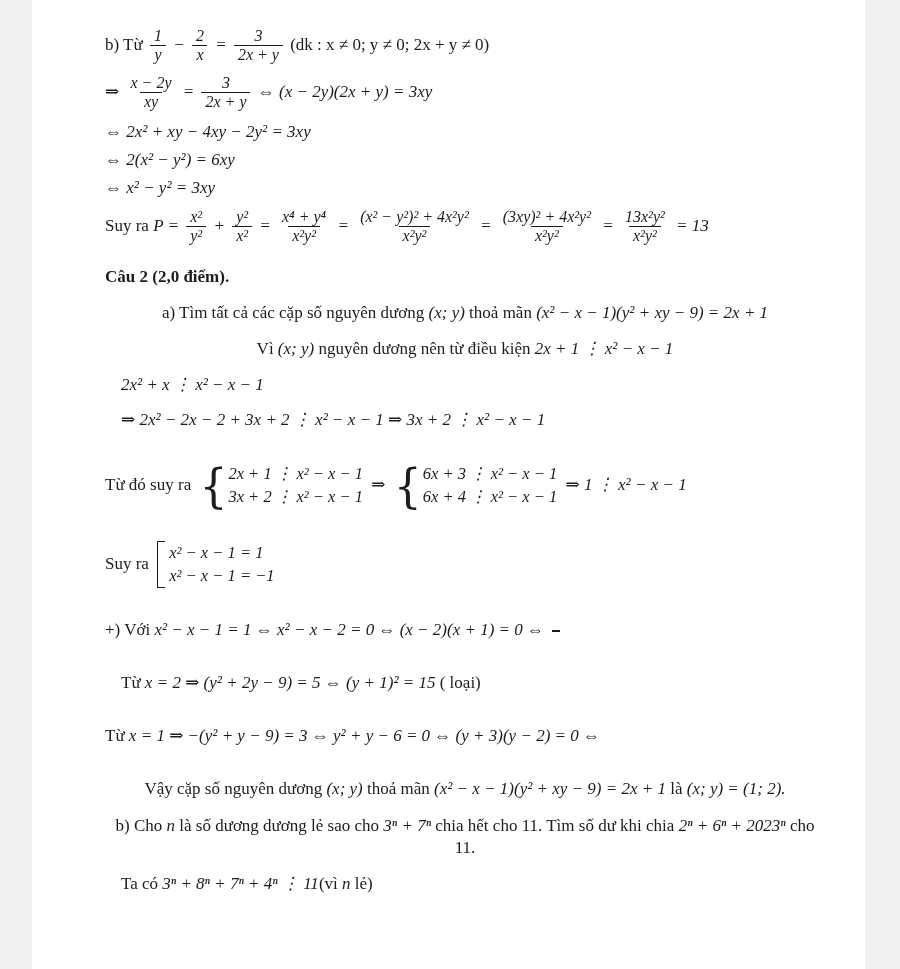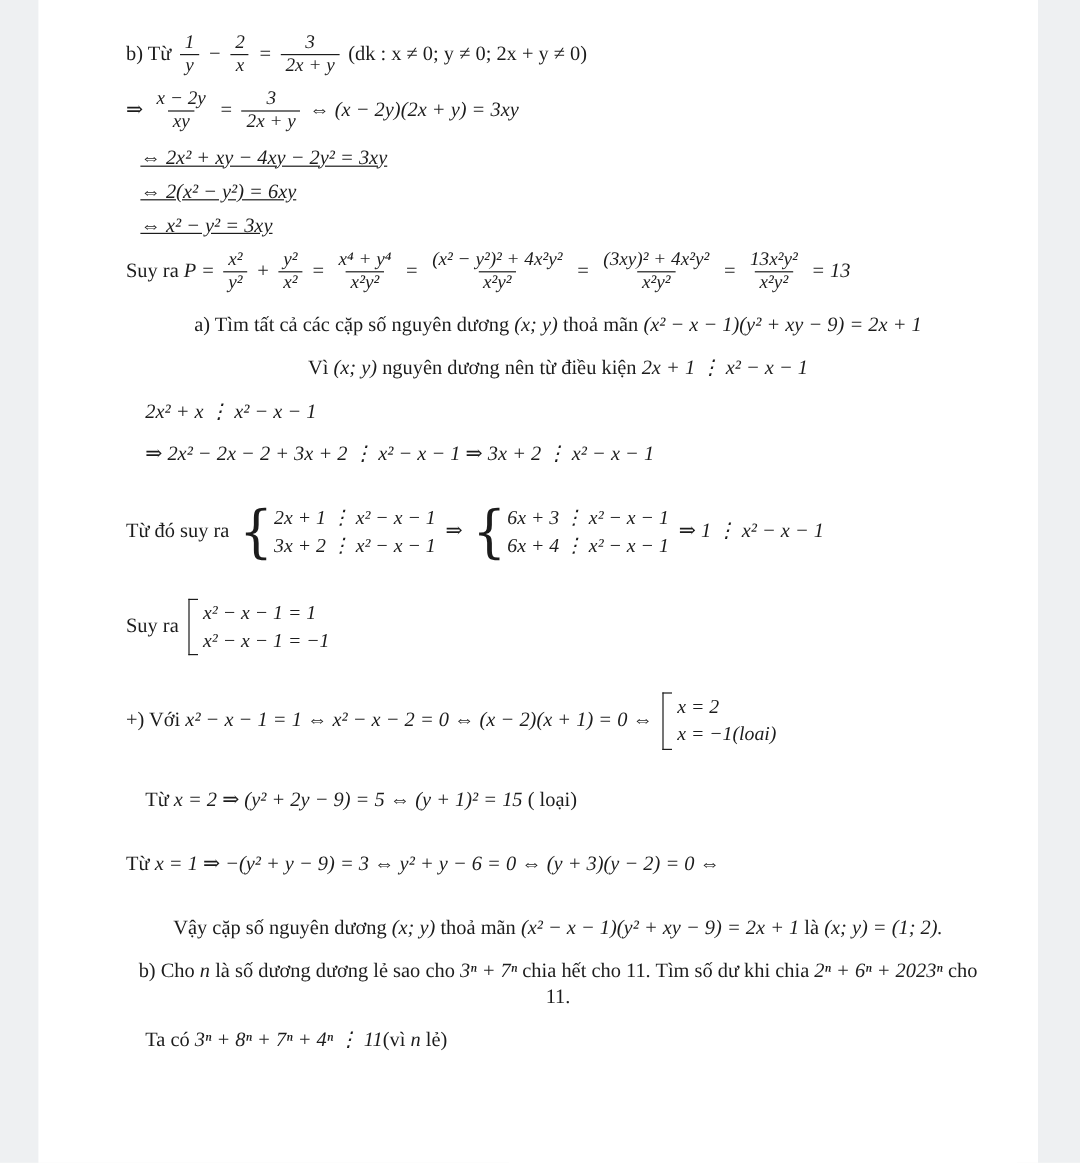--- a/index.html
+++ b/index.html
@@ -15,21 +15,21 @@
     background:#ffffff;
     box-sizing:border-box;
     padding:18px 40px 6px 73px;
     overflow:hidden;
   }
   .line{
     font-size:17px;line-height:1.3;
     white-space:nowrap;
   }
   .line.para{white-space:normal;max-width:720px;}
-  .chain{margin:6px 12px;text-decoration:underline;}
+  .chain{margin:6px 0;}
   .frac-line{margin:9px 0;}
   .text-line{margin:13px 16px;}
   .para{margin:14px 0;text-align:center;}
   .cases-line{margin:31px 0;}
   .heading{margin:20px 0 12px;font-weight:bold;}
   .it{font-style:italic;}
   .rm{font-style:normal;}
   
   .frac{
     display:inline-flex;flex-direction:column;align-items:center;
@@ -98,20 +98,21 @@
         </span><span class="it"> = </span><span class="frac">
           <span class="num">(x² − y²)² + 4x²y²</span>
           <span class="den">x²y²</span>
         </span><span class="it"> = </span><span class="frac">
           <span class="num">(3xy)² + 4x²y²</span>
           <span class="den">x²y²</span>
         </span><span class="it"> = </span><span class="frac">
           <span class="num">13x²y²</span>
           <span class="den">x²y²</span>
         </span><span class="it"> = 13</span></div>
+      <div class="line heading"><span class="rm">Câu 2 (2,0 điểm).</span></div>
       <div class="line para"><span class="rm">a) Tìm tất cả các cặp số nguyên dương </span><span class="it">(x; y)</span><span class="rm"> thoả mãn </span><span class="it">(x² − x − 1)(y² + xy − 9) = 2x + 1</span></div>
       <div class="line para"><span class="rm">Vì </span><span class="it">(x; y)</span><span class="rm"> nguyên dương nên từ điều kiện </span><span class="it">2x + 1 ⋮ x² − x − 1</span></div>
       <div class="line text-line"><span class="it">2x² + x ⋮ x² − x − 1</span></div>
       <div class="line text-line"><span class="it">⇒ 2x² − 2x − 2 + 3x + 2 ⋮ x² − x − 1 ⇒ 3x + 2 ⋮ x² − x − 1</span></div>
       <div class="line cases-line"><span class="rm">Từ đó suy ra </span><span class="cases curly">
           <span class="brace-glyph">{</span>
           <span class="rows">
             <span class="row">2x + 1 ⋮ x² − x − 1</span>
             <span class="row">3x + 2 ⋮ x² − x − 1</span>
           </span>
@@ -124,24 +125,20 @@
         </span><span class="it"> ⇒ 1 ⋮ x² − x − 1</span></div>
       <div class="line cases-line"><span class="rm">Suy ra </span><span class="cases square">
           <span class="sq-bracket"></span>
           <span class="rows">
             <span class="row">x² − x − 1 = 1</span>
             <span class="row">x² − x − 1 = −1</span>
           </span>
         </span></div>
       <div class="line cases-line"><span class="rm">+) Với </span><span class="it">x² − x − 1 = 1 ⇔ x² − x − 2 = 0 ⇔ (x − 2)(x + 1) = 0 ⇔ </span><span class="cases square">
           <span class="sq-bracket"></span>
-          <span class="rows">
-            <span class="row">x = 2</span>
-            <span class="row">x = −1(loai)</span>
-          </span>
         </span></div>
       <div class="line text-line"><span class="rm">Từ  </span><span class="it">x = 2 ⇒ (y² + 2y − 9) = 5 ⇔ (y + 1)² = 15</span><span class="rm">   ( loại)</span></div>
       <div class="line cases-line"><span class="rm">Từ  </span><span class="it">x = 1 ⇒ −(y² + y − 9) = 3 ⇔ y² + y − 6 = 0 ⇔ (y + 3)(y − 2) = 0 ⇔ </span></div>
       <div class="line para"><span class="rm">Vậy cặp số nguyên dương </span><span class="it">(x; y)</span><span class="rm"> thoả mãn </span><span class="it">(x² − x − 1)(y² + xy − 9) = 2x + 1</span><span class="rm"> là </span><span class="it">(x; y) = (1; 2).</span></div>
       <div class="line para"><span class="rm">b) Cho </span><span class="it">n</span><span class="rm"> là số dương dương lẻ sao cho </span><span class="it">3ⁿ + 7ⁿ</span><span class="rm"> chia hết cho 11. Tìm số dư khi chia </span><span class="it">2ⁿ + 6ⁿ + 2023ⁿ</span><span class="rm"> cho 11.</span></div>
       <div class="line text-line"><span class="rm">Ta có </span><span class="it">3ⁿ + 8ⁿ + 7ⁿ + 4ⁿ ⋮ 11</span><span class="rm">(vì </span><span class="it">n</span><span class="rm"> lẻ)</span></div>
     </div>
 </div>
 
 </body></html>

